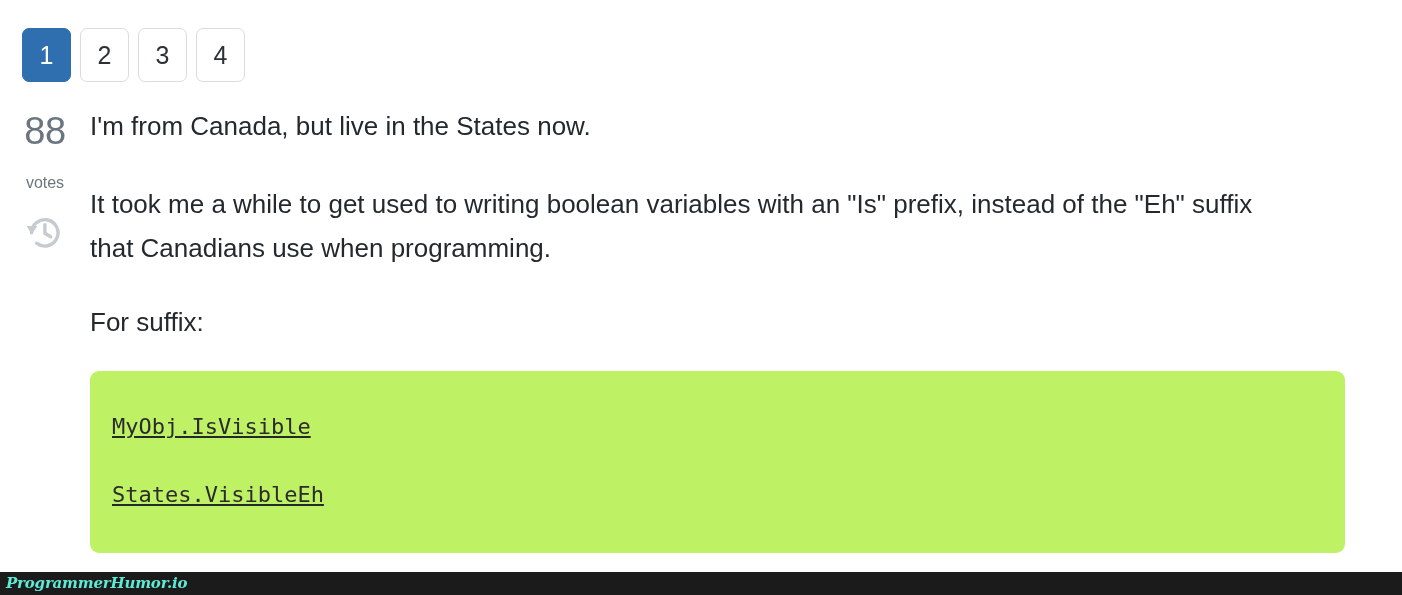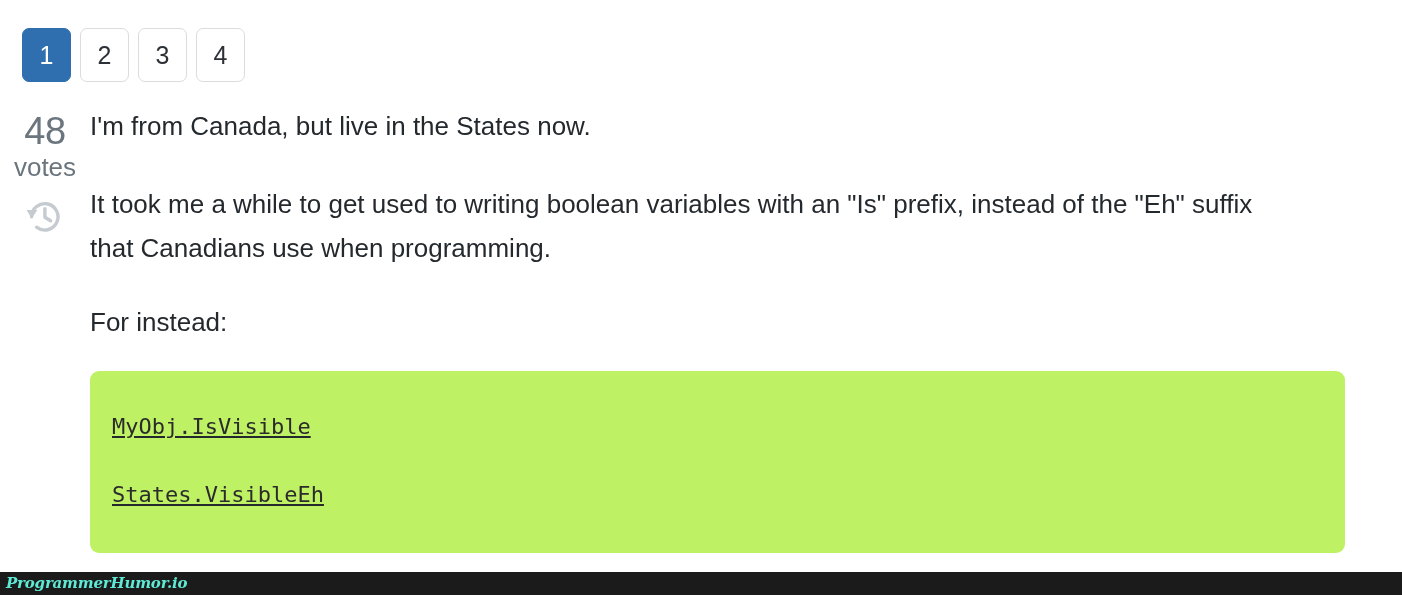--- a/index.html
+++ b/index.html
@@ -62,23 +62,23 @@
     text-align: center;
     padding-top: 6px;
     color: #6b757e;
   }
   .vote-count {
     font-size: 38px;
     line-height: 42px;
     letter-spacing: -0.5px;
   }
   .vote-label {
-    font-size: 26px;
+    font-size: 16px;
     line-height: 30px;
-    margin-top: 0;
+    margin-top: 16px;
   }
   .history-icon {
     margin-top: 14px;
     display: flex;
     justify-content: center;
   }
 
   .content {
     flex: 1 1 auto;
     color: #24292e;
@@ -142,37 +142,37 @@
 <div class="pagination">
   <div class="page-btn active">1</div>
   <div class="page-btn">2</div>
   <div class="page-btn">3</div>
   <div class="page-btn">4</div>
 </div>
 
 <div class="post">
 
   <div class="votebox">
-    <div class="vote-count">48</div>
+    <div class="vote-count">88</div>
     <div class="vote-label">votes</div>
     <div class="history-icon">
       <svg width="42" height="42" viewBox="0 0 42 42" aria-hidden="true">
         <g fill="none" stroke="#c6cbd1" stroke-width="3.4">
           <path d="M7.6 20.8 A13.2 13.2 0 1 1 12.6 31.2" stroke-linecap="round"></path>
           <path d="M20.9 12.6 L20.9 21.2 L26.6 24.8" stroke-linecap="round" stroke-linejoin="round"></path>
         </g>
         <path d="M2.6 14.0 L13.4 14.0 L7.6 22.6 Z" fill="#c6cbd1"></path>
       </svg>
     </div>
   </div>
 
   <div class="content">
     <p class="first">I'm from Canada, but live in the States now.</p>
     <p>It took me a while to get used to writing boolean variables with an "Is" prefix, instead of the "Eh" suffix that Canadians use when programming.</p>
-    <p class="example">For instead:</p>
+    <p class="example">For suffix:</p>
 
     <div class="codeblock">
       <pre>MyObj.IsVisible</pre>
       <pre>States.VisibleEh</pre>
     </div>
   </div>
 
 </div>
 
 <div class="footer-bar">

